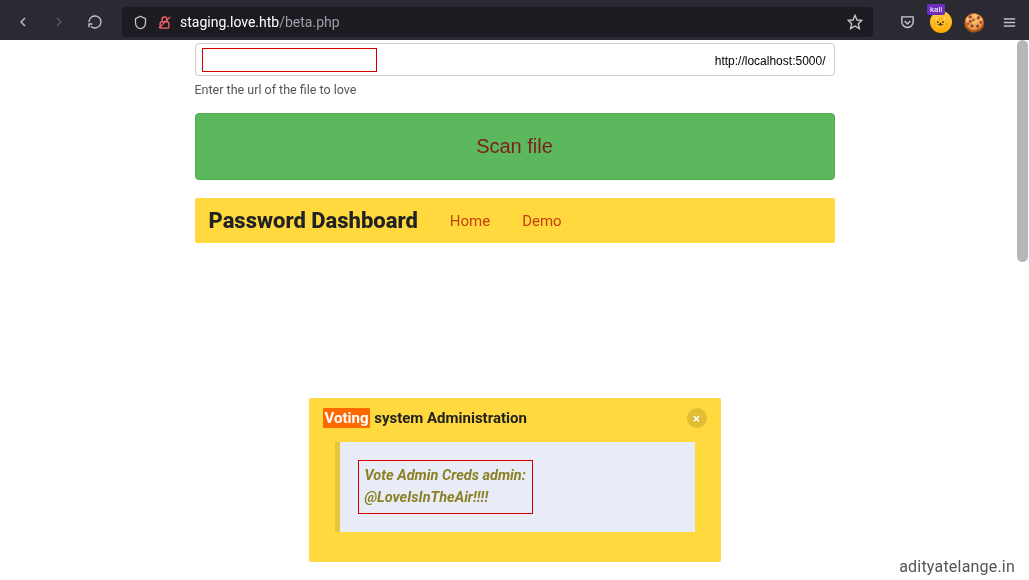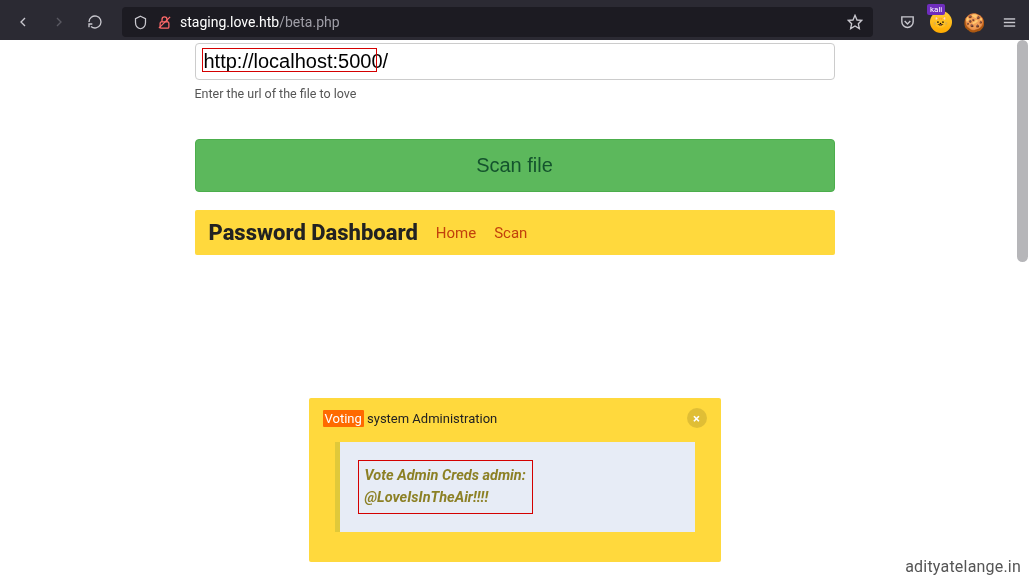--- a/index.html
+++ b/index.html
@@ -86,45 +86,45 @@
       position: absolute;
       left: 6px; top: 4px;
       height: 24px;
       border: 1.5px solid #d40000;
       pointer-events: none;
     }
     .url-input {
       border: none;
       outline: none;
       width: 100%;
-      font-size: 20px;
+      font-size: 12px;
       background: transparent;
+      text-align: right;
     }
     .helper-text {
       font-size: 12.5px;
       color: #555;
       margin: 6px 0 16px 0;
     }
     .scan-btn {
       width: 100%;
       background: #5cb85c;
-      color: #14532d;
+      color: #7f1d1d;
       border: 1px solid #4cae4c;
       border-radius: 4px;
-      padding: 14px 0;
+      padding: 21px 0;
       font-size: 20px;
       cursor: pointer;
       margin-bottom: 18px;
-      margin-top: 22px;
     }
     .dashboard-bar {
       background: #ffd93d;
       display: flex;
       align-items: center;
-      gap: 18px;
+      gap: 32px;
       padding: 10px 14px;
       border-radius: 2px;
     }
     .dashboard-title {
       font-size: 22px;
       font-weight: 800;
       color: #222;
     }
     .dashboard-link {
       font-size: 15px;
@@ -143,22 +143,22 @@
       border-radius: 2px;
       padding-bottom: 30px;
     }
     .admin-header {
       display: flex;
       align-items: center;
       justify-content: space-between;
       padding: 10px 14px 14px 14px;
     }
     .admin-title {
-      font-weight: 400;
-      font-size: 13px;
+      font-weight: 700;
+      font-size: 15px;
       color: #222;
     }
     .admin-title .hl {
       background: #ff6a00;
       color: #fff;
       padding: 1px 2px;
       border-radius: 1px;
     }
     .close-circle {
       width: 20px; height: 20px;
@@ -184,21 +184,21 @@
     .cred-text {
       color: #8c8025;
       font-weight: 700;
       font-size: 14.5px;
       line-height: 1.5;
       font-style: italic;
     }
 
     .watermark {
       position: absolute;
-      right: 8px;
+      right: 14px;
       bottom: 4px;
       font-size: 16px;
       color: #555;
       letter-spacing: 0.2px;
     }
 
     .scrollbar-indicator {
       position: absolute;
       right: 1px;
       top: 40px;
@@ -275,21 +275,21 @@
   <div class="page-content">
     <div class="input-wrap">
       <div class="input-highlight" style="width:175px;"></div>
       <input class="url-input" type="text" value="http://localhost:5000/" style="">
     </div>
     <div class="helper-text">Enter the url of the file to love</div>
     <button class="scan-btn">Scan file</button>
     <div class="dashboard-bar">
       <span class="dashboard-title">Password Dashboard</span>
       <span class="dashboard-link">Home</span>
-      <span class="dashboard-link">Scan</span>
+      <span class="dashboard-link">Demo</span>
     </div>
   </div>
 
   <div class="admin-panel">
     <div class="admin-header">
       <div class="admin-title">
         <span class="hl">Voting</span><span> system Administration</span>
       </div>
       <div class="close-circle">×</div>
     </div>

